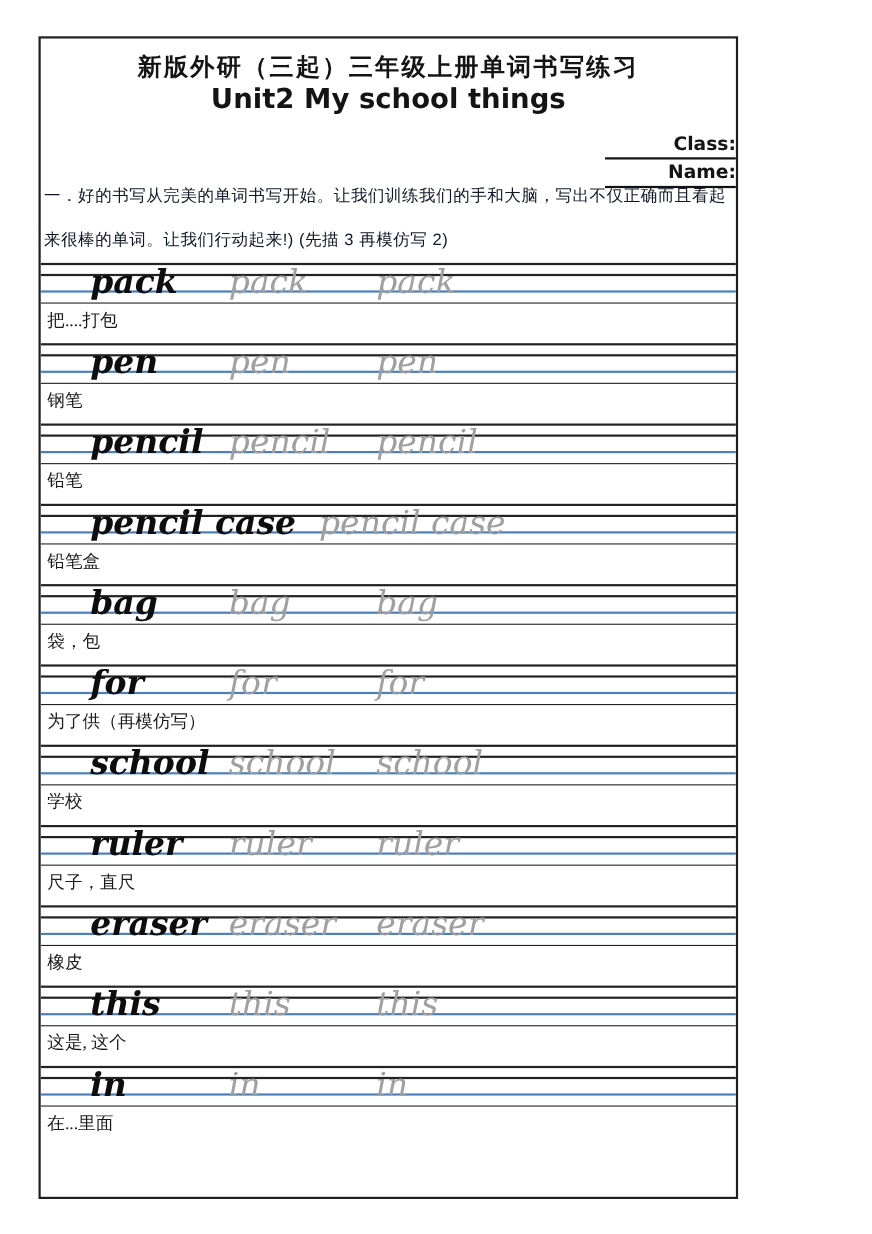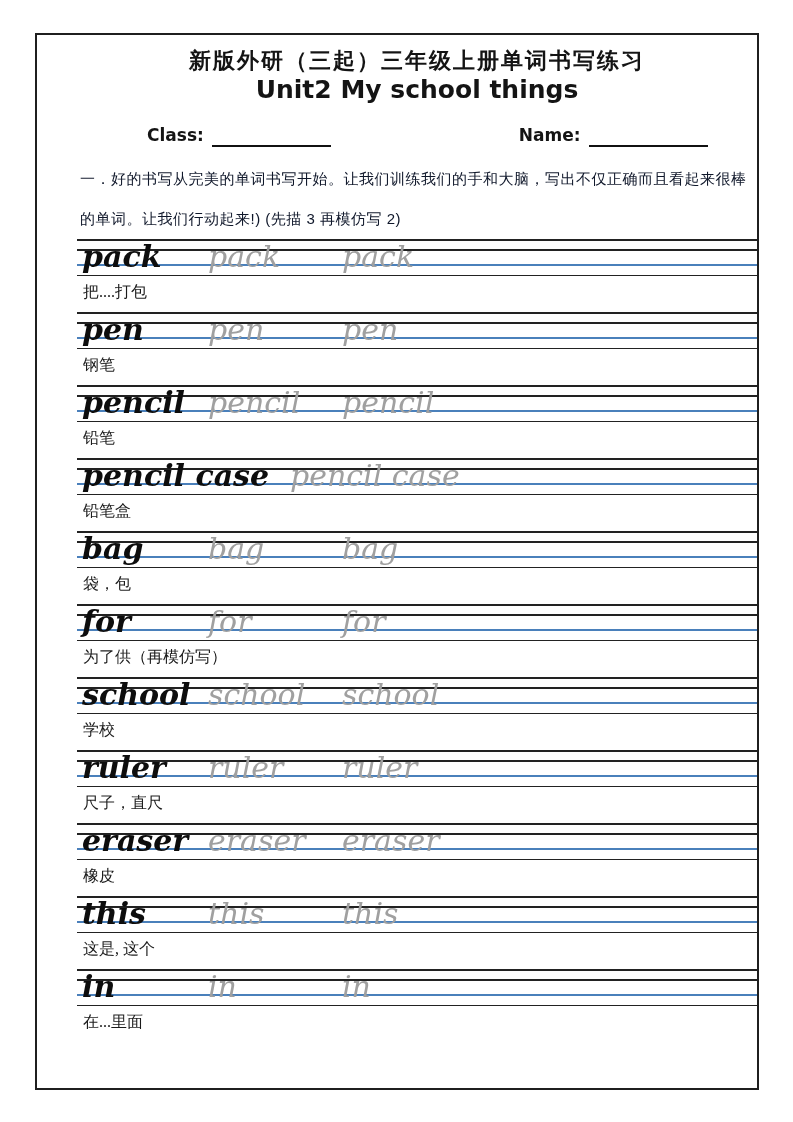--- a/index.html
+++ b/index.html
@@ -5,26 +5,25 @@
   html, body {
     margin: 0; padding: 0;
     width: 793px; height: 1122px;
     background: #ffffff;
     font-family: "Liberation Sans", sans-serif;
     color: var(--ink, #141414);
   }
   .sheet {
     position: absolute;
     left: 35px; top: 33px;
-    width: 724px; height: 1057px;
+    width: 636px; height: 1057px;
     box-sizing: border-box;
     border: 2px solid #1f1f1f;
     background: #fff;
     overflow: hidden;
-    padding-left: 40px;
   }
   .title {
     margin-top: 12px;
     text-align: center;
     font-size: 22px;
     font-weight: bold;
     letter-spacing: 2px;
     line-height: 28px;
     font-family: "Liberation Sans", "DejaVu Sans", sans-serif;
   }
@@ -36,20 +35,21 @@
     font-family: "DejaVu Sans", sans-serif;
   }
   .idline {
     margin-top: 14px;
     height: 28px;
     display: flex;
     align-items: flex-end;
     font-family: "DejaVu Sans", sans-serif;
     font-weight: bold;
     font-size: 17px;
+    flex-direction: column;
   }
   .idline .lbl { line-height: 24px; }
   .blank {
     display: inline-block;
     width: 119px;
     height: 20px;
     border-bottom: 2.5px solid #111;
     margin-left: 8px;
   }
   .class-lbl { margin-left: 70px; }
@@ -72,20 +72,21 @@
   .gl-base { top: 25px; height: 2px; background: var(--blue, #4a80bb); }
   .gl-bot  { top: 35.5px; }
   .word {
     position: absolute;
     top: 0;
     line-height: 36px;
     font-size: 30px;
     font-family: "DejaVu Serif", "Liberation Serif", serif;
     font-style: italic;
     white-space: nowrap;
+    margin-left: 40px;
   }
   .solid { left: 5px; font-weight: bold; color: #0d0d0d; }
   .trace { color: var(--trace, #a0a0a0); }
   .t1 { left: 131px; }
   .t2 { left: 265px; }
   .word-block.single .t1 { left: 213px; }
   .meaning {
     margin-top: 4px;
     padding-left: 6px;
     font-size: 16px;

